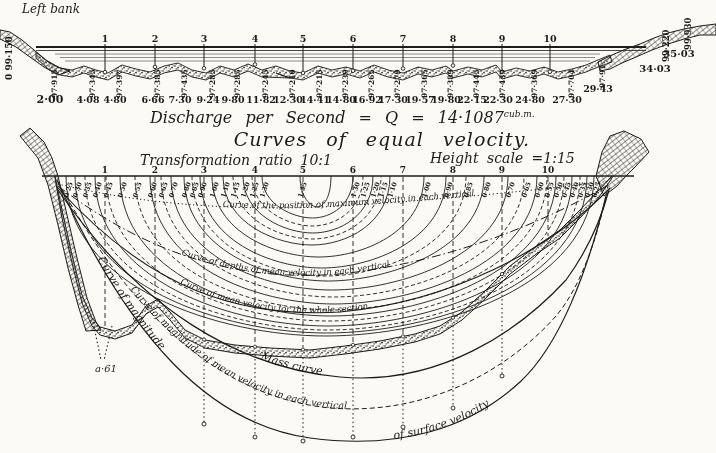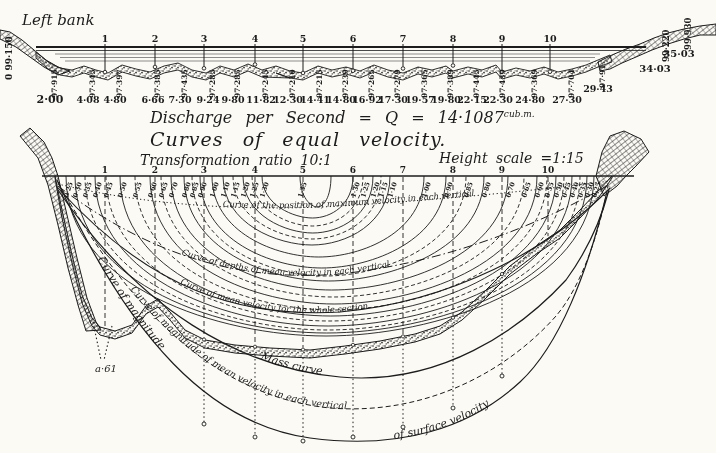--- a/index.html
+++ b/index.html
@@ -1,40 +1,40 @@
 <!DOCTYPE html>
 <html><head>
 <meta charset="utf-8">
 <style>
   html,body{margin:0;padding:0;background:#e8e8e8;}
   #page{position:relative;width:716px;height:453px;background:#fbfaf5;overflow:hidden;
         font-family:"DejaVu Serif",serif;color:#1c1c1c;}
   .t{position:absolute;font-style:italic;white-space:nowrap;color:#1c1c1c;}
-  .bank{font-size:15px;margin-top:9px;}
+  .bank{font-size:12px;}
   .title-top{font-size:15px;word-spacing:9px;letter-spacing:.5px;}
   .title-q{font-size:16px;word-spacing:8px;}
   .title-q sup{font-size:9px;font-style:italic;}
   .title-main{font-size:19px;word-spacing:12px;letter-spacing:1px;}
   .subscale{font-size:14px;word-spacing:4px;}
   svg{position:absolute;left:0;top:0;}
   svg text{font-family:"DejaVu Serif",serif;fill:#1c1c1c;}
 </style>
 </head>
 <body>
 
 <div id="page">
 
   <div class="t bank" style="left:22px;top:2px;">Left bank</div>
 
   <div class="t title-q" style="left:150px;top:108px;width:380px;text-align:center;">
     <span>Discharge per Second = Q = 14·1087</span><sup>cub.m.</sup>
   </div>
-  <div class="t title-main" style="left:150px;top:128px;width:380px;text-align:left;">Curves of equal velocity.</div>
+  <div class="t title-main" style="left:150px;top:128px;width:380px;text-align:right;">Curves of equal velocity.</div>
   <div class="t subscale" style="left:140px;top:152px;">Transformation ratio 10:1</div>
-  <div class="t subscale" style="left:430px;top:150px;margin-left:9px;">Height scale =1:15</div>
+  <div class="t subscale" style="left:430px;top:150px;">Height scale =1:15</div>
 
   <svg id="fig" width="716" height="453" viewBox="0 0 716 453">
     <defs>
       <pattern id="hatch" width="4" height="4" patternUnits="userSpaceOnUse" patternTransform="rotate(52)">
         <line x1="0" y1="0" x2="0" y2="4" stroke="#2a2a2a" stroke-width="1.1"></line>
       </pattern>
       <pattern id="hatch2" width="5" height="5" patternUnits="userSpaceOnUse" patternTransform="rotate(-38)">
         <line x1="0" y1="0" x2="0" y2="5" stroke="#2a2a2a" stroke-width="0.8"></line>
       </pattern>
       <pattern id="stip" width="6" height="5" patternUnits="userSpaceOnUse">

